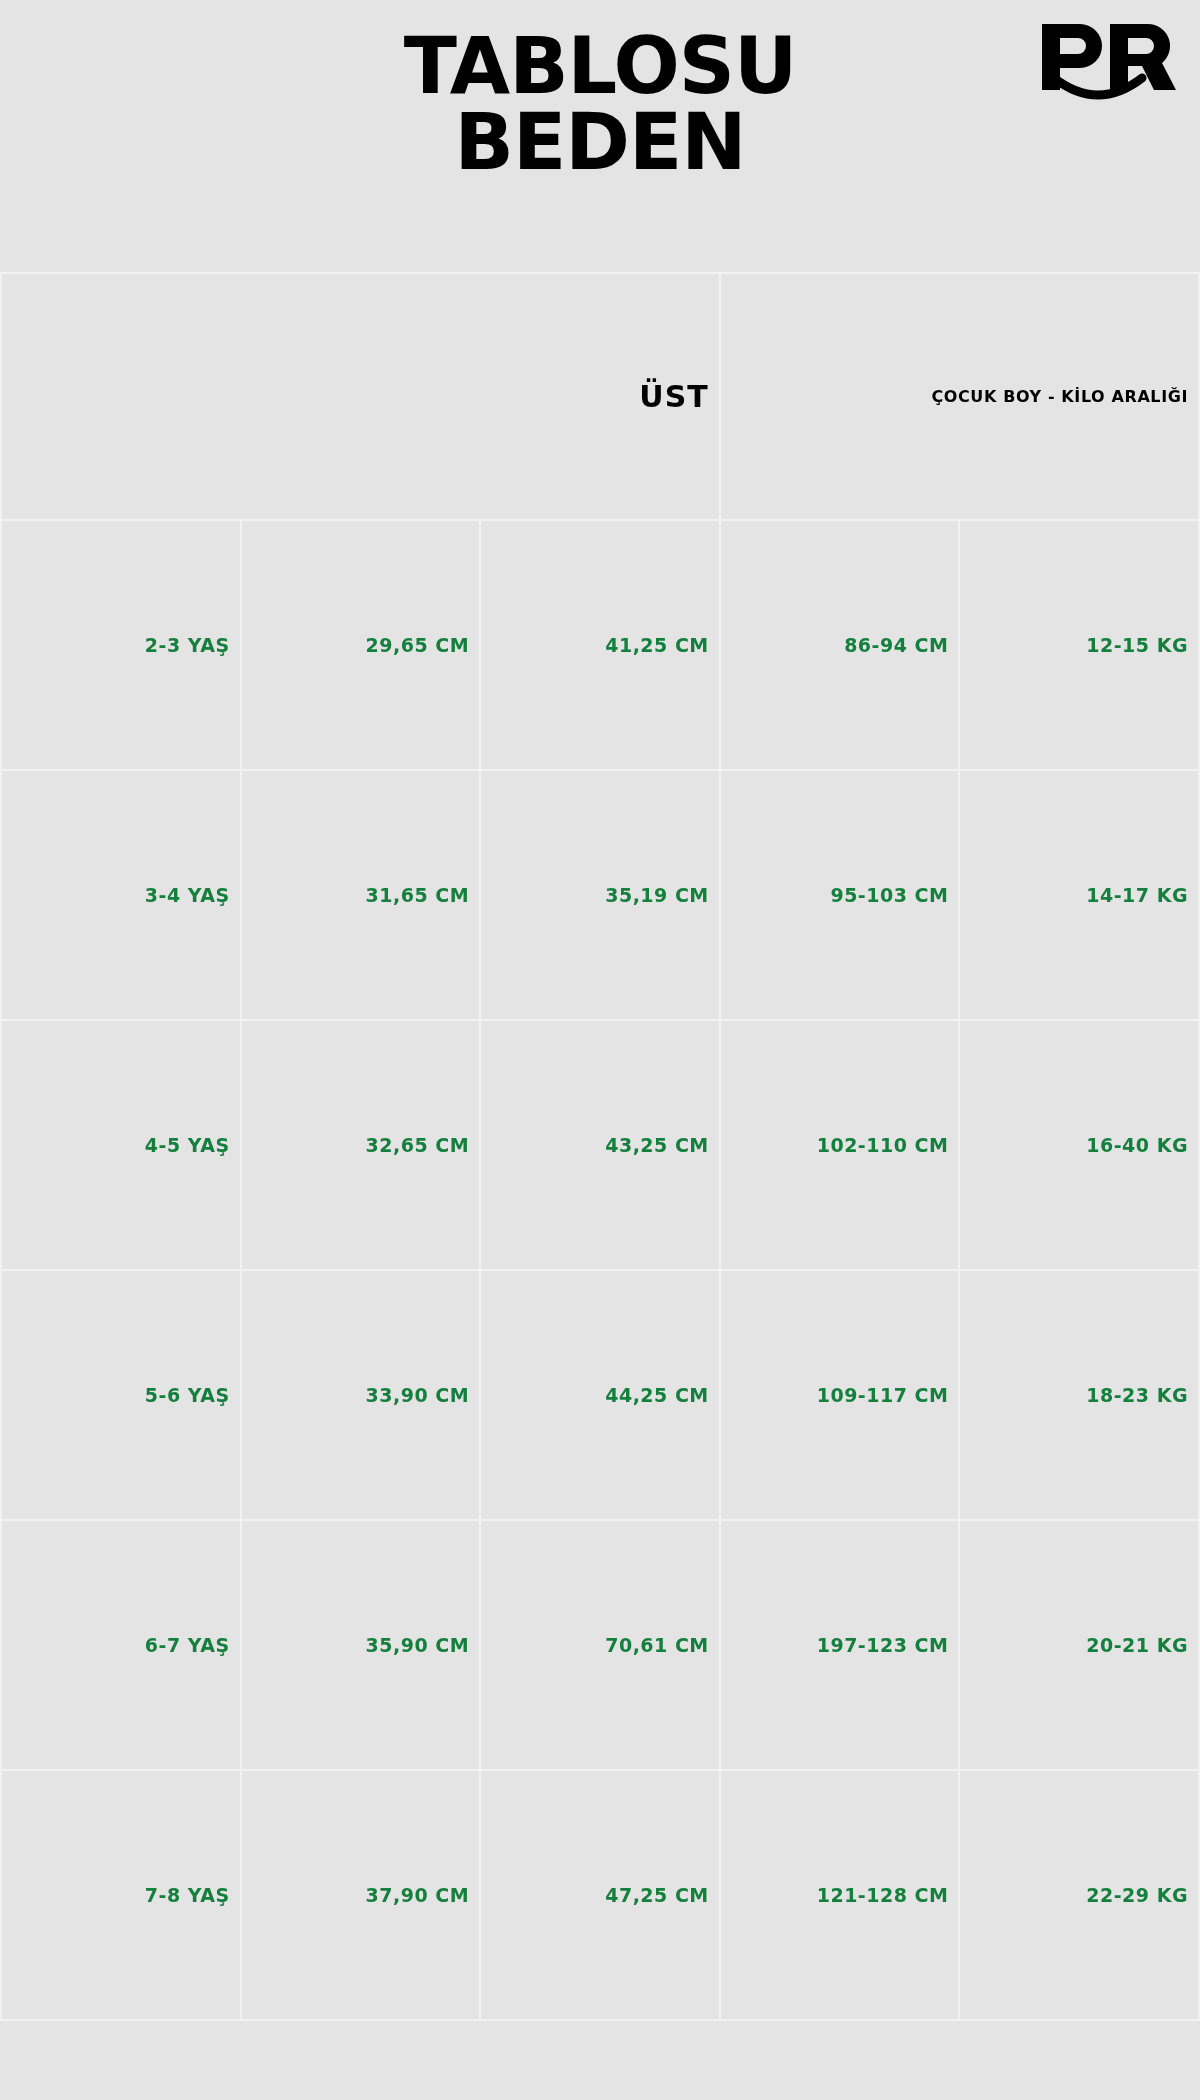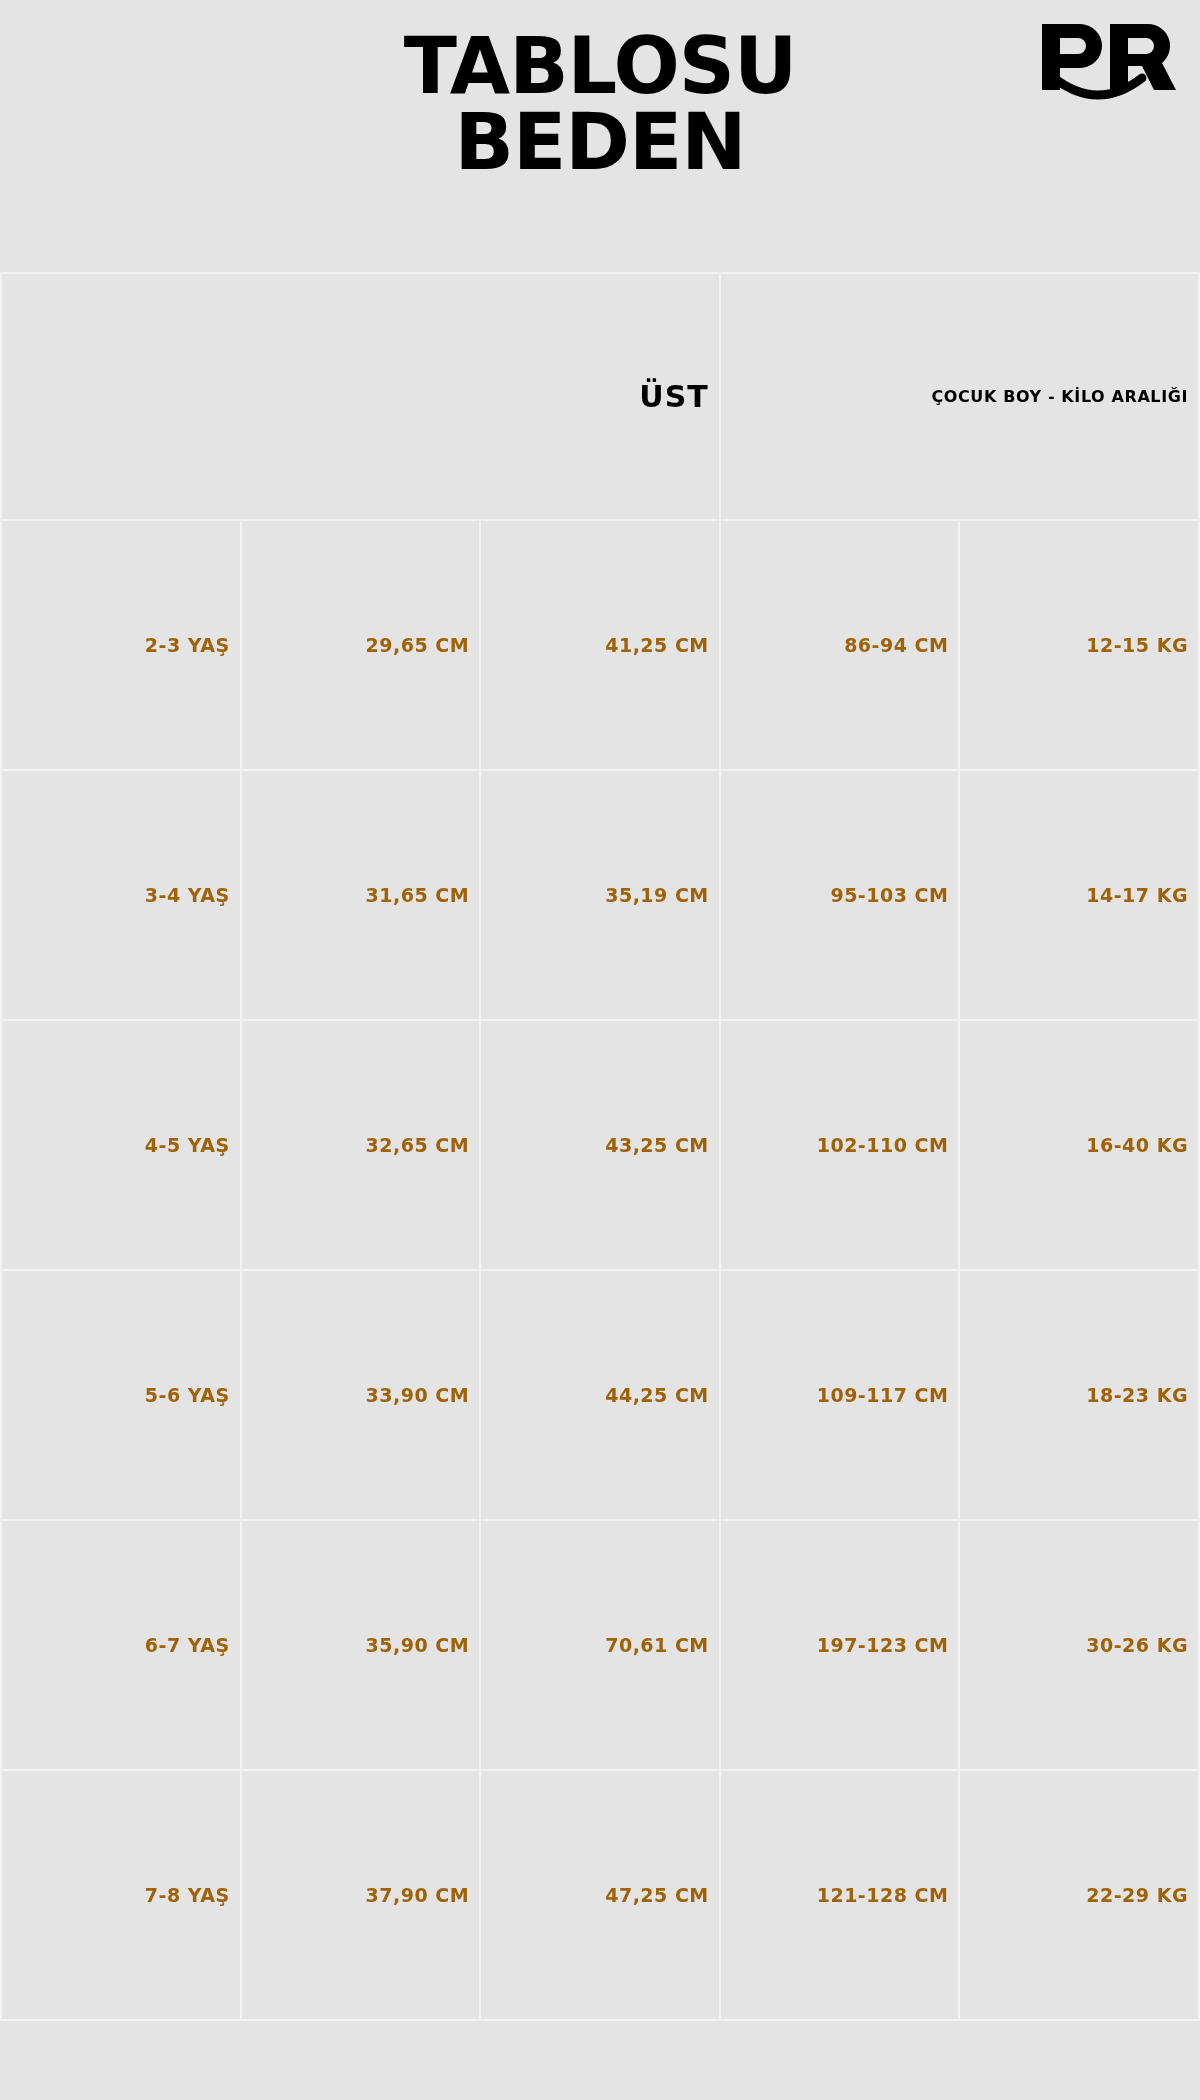--- a/index.html
+++ b/index.html
@@ -84,21 +84,21 @@
   .head-row td {
     height: 228px;
     color: #ef3b36;
     font-weight: 800;
     font-size: 17px;
     letter-spacing: 0.8px;
     font-family: "DejaVu Sans", sans-serif;
   }
   .data-row td {
     height: 228px;
-    color: #a16207;
+    color: #15803d;
     font-weight: 800;
     font-size: 19px;
     letter-spacing: 0.5px;
     font-family: "DejaVu Sans", sans-serif;
   }
   
   .table tr td:first-child { border-left: 2px solid #f2f2f2; }
   .table tr td:last-child { border-right: 2px solid #f2f2f2; }
 </style>
 </head>
@@ -153,21 +153,21 @@
         <td>33,90 CM</td>
         <td>44,25 CM</td>
         <td>109-117 CM</td>
         <td>18-23 KG</td>
       </tr>
       <tr class="data-row">
         <td>6-7 YAŞ</td>
         <td>35,90 CM</td>
         <td>70,61 CM</td>
         <td>197-123 CM</td>
-        <td>30-26 KG</td>
+        <td>20-21 KG</td>
       </tr>
       <tr class="data-row">
         <td>7-8 YAŞ</td>
         <td>37,90 CM</td>
         <td>47,25 CM</td>
         <td>121-128 CM</td>
         <td>22-29 KG</td>
       </tr>
     </tbody>
   </table>

